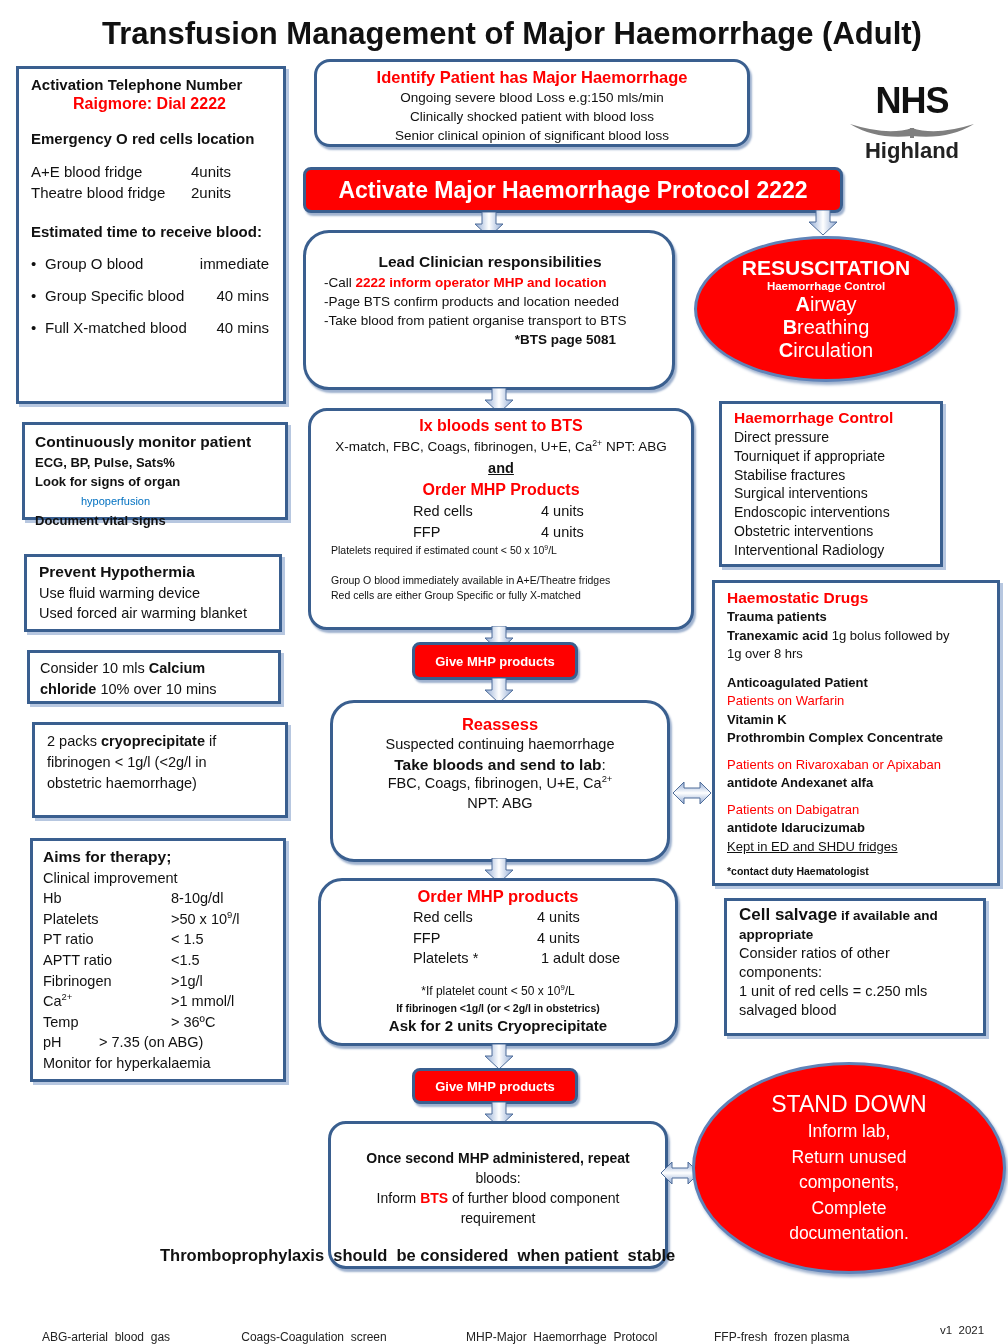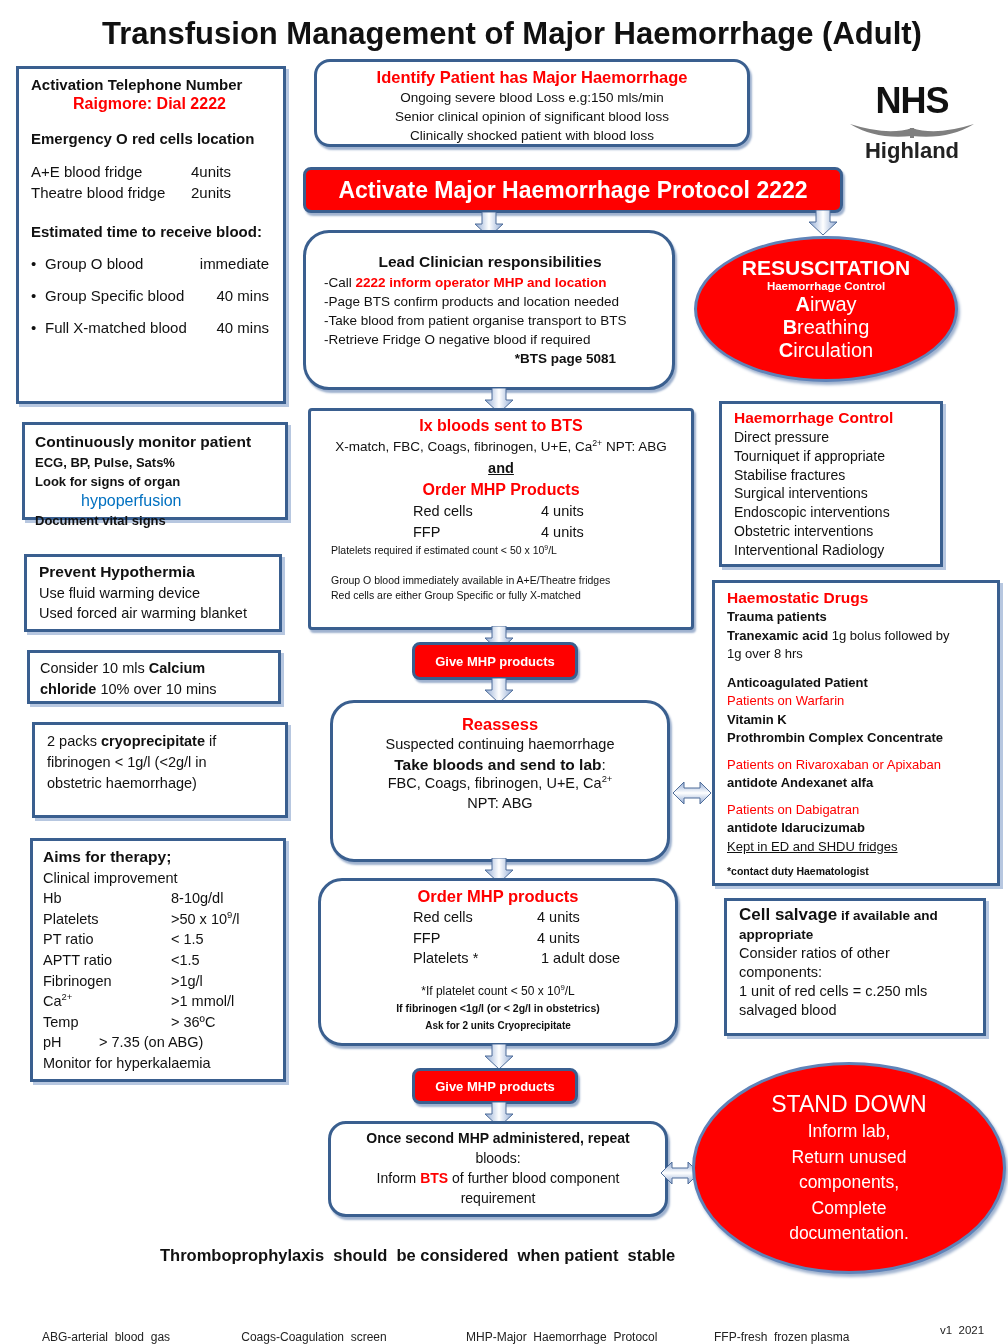--- a/index.html
+++ b/index.html
@@ -92,39 +92,38 @@
   <div class="row" style="margin-top:13px;">
     <span style="width:14px;">•</span>
       <span style="width:150px;">Full X-matched blood</span>
     <span style="width:74px;text-align:right;">40 mins</span>
   </div>
 </div>
 
 <div class="rbox ctr" style="left:314px;top:59px;width:436px;height:88px;padding-top:4px;font-size:13.5px;line-height:19px;border-radius:16px;">
   <div class="b red" style="font-size:16.5px;line-height:22px;">Identify Patient has Major Haemorrhage</div>
   <div>Ongoing severe blood Loss e.g:150 mls/min</div>
+  <div>Clinically shocked patient with blood loss</div>
   <div>Senior clinical opinion of significant blood loss</div>
-  <div>Clinically shocked patient with blood loss</div>
 </div>
 
 <div class="redbtn" style="left:303px;top:167px;width:540px;height:46px;font-size:23px;">Activate Major Haemorrhage Protocol 2222</div>
 
 <svg class="arrow-down" style="left:474px;top:212px;" viewBox="0 0 30 26">
     <path d="M8 0 H22 V12 H29 L15 25 L1 12 H8 Z" fill="url(#arrowGrad)" stroke="#4f6d99" stroke-width="1"></path>
   </svg>
 <svg class="arrow-down" style="left:808px;top:210px;" viewBox="0 0 30 26">
     <path d="M8 0 H22 V12 H29 L15 25 L1 12 H8 Z" fill="url(#arrowGrad)" stroke="#4f6d99" stroke-width="1"></path>
   </svg>
 
 <div class="rbox" style="left:303px;top:230px;width:372px;height:160px;padding:18px 16px 0 18px;font-size:13.5px;line-height:19px;border-radius:26px;">
   <div class="b ctr" style="font-size:15.5px;line-height:22px;">Lead Clinician responsibilities</div>
   <div><span>-Call </span><span class="b red">2222 inform operator MHP and location</span></div>
   <div>-Page BTS confirm products and location needed</div>
   <div>-Take blood from patient organise transport to BTS</div>
-  <div>-Retrieve Fridge O negative blood if required</div>
   <div class="b" style="text-align:right;padding-right:40px;">*BTS page 5081</div>
 </div>
 
 <div class="ellipse" style="left:694px;top:236px;width:264px;height:146px;">
   <div class="b" style="font-size:21px;line-height:24px;">RESUSCITATION</div>
   <div class="b" style="font-size:11.5px;line-height:13px;">Haemorrhage Control</div>
   <div style="font-size:20px;line-height:23px;"><b>A</b><span>irway</span></div>
   <div style="font-size:20px;line-height:23px;"><b>B</b><span>reathing</span></div>
   <div style="font-size:20px;line-height:23px;"><b>C</b><span>irculation</span></div>
 </div>
@@ -140,25 +139,25 @@
   <div>Stabilise fractures</div>
   <div>Surgical interventions</div>
   <div>Endoscopic interventions</div>
   <div>Obstetric interventions</div>
   <div>Interventional Radiology</div>
 </div>
 
 <div class="box" style="left:22px;top:422px;width:266px;height:98px;padding:6px 10px;font-size:13px;line-height:19px;">
   <div class="b" style="font-size:15.5px;line-height:22px;">Continuously monitor patient</div>
   <div class="b">ECG, BP, Pulse, Sats%</div>
-  <div><b>Look for signs of organ </b><span class="blue" style="font-size:16px;padding-left:46px;">hypoperfusion</span></div>
+  <div><b>Look for signs of organ </b><span class="blue" style="font-size:11px;padding-left:46px;">hypoperfusion</span></div>
   <div class="b">Document vital signs</div>
 </div>
 
-<div class="rbox" style="left:308px;top:408px;width:386px;height:222px;padding:4px 0 0 0;font-size:13.5px;line-height:20px;border-radius:4px;">
+<div class="rbox" style="left:308px;top:408px;width:386px;height:222px;padding:4px 0 0 0;font-size:13.5px;line-height:20px;border-radius:19px;">
   <div class="b red ctr" style="font-size:16px;line-height:22px;">Ix bloods sent to BTS</div>
   <div class="ctr"><span>X-match, FBC, Coags, fibrinogen, U+E, Ca</span><sup>2+</sup><span> NPT: ABG</span></div>
   <div class="ctr b" style="text-decoration:underline;font-size:14.5px;line-height:22px;">and</div>
   <div class="b red ctr" style="font-size:16px;line-height:22px;">Order MHP Products</div>
   <div class="row" style="padding-left:102px;font-size:14.5px;line-height:21px;">
     <span style="width:128px;">Red cells</span>
       <span>4 units</span>
   </div>
   <div class="row" style="padding-left:102px;font-size:14.5px;line-height:21px;">
     <span style="width:128px;">FFP</span>
@@ -274,41 +273,41 @@
   <div class="row" style="padding-left:92px;">
       <span style="width:124px;">FFP</span>
       <span>4 units</span>
     </div>
   <div class="row" style="padding-left:92px;">
       <span style="width:124px;">Platelets *</span>
       <span style="padding-left:4px;">1 adult dose</span>
     </div>
   <div class="ctr" style="font-size:12px;line-height:17px;margin-top:14px;"><span>*If platelet count &lt; 50 x 10</span><sup>9</sup><span>/L</span></div>
   <div class="ctr b" style="font-size:10.5px;line-height:17px;">If fibrinogen &lt;1g/l (or &lt; 2g/l in obstetrics)</div>
-  <div class="ctr b" style="font-size:10px;line-height:17px;">Ask for 2 units Cryoprecipitate</div>
+  <div class="ctr b" style="font-size:15px;line-height:17px;">Ask for 2 units Cryoprecipitate</div>
 </div>
 
 <div class="box" style="left:724px;top:898px;width:262px;height:138px;padding:4px 12px;font-size:14.5px;line-height:19px;">
   <div><b style="font-size:17px;">Cell salvage</b><b style="font-size:13.5px;"> if available and</b></div>
   <div class="b" style="font-size:13.5px;">appropriate</div>
   <div>Consider ratios of other</div>
   <div>components:</div>
   <div>1 unit of red cells = c.250 mls</div>
   <div>salvaged blood</div>
 </div>
 
 <svg class="arrow-down" style="left:484px;top:1044px;" viewBox="0 0 30 26">
     <path d="M8 0 H22 V12 H29 L15 25 L1 12 H8 Z" fill="url(#arrowGrad)" stroke="#4f6d99" stroke-width="1"></path>
   </svg>
 <div class="redbtn" style="left:412px;top:1068px;width:166px;height:36px;font-size:13px;">Give MHP products</div>
 <svg class="arrow-down" style="left:484px;top:1102px;" viewBox="0 0 30 26">
     <path d="M8 0 H22 V12 H29 L15 25 L1 12 H8 Z" fill="url(#arrowGrad)" stroke="#4f6d99" stroke-width="1"></path>
   </svg>
 
-<div class="rbox ctr" style="left:328px;top:1121px;width:340px;height:96px;padding-top:4px;font-size:14px;line-height:20px;border-radius:18px;">
+<div class="rbox ctr" style="left:328px;top:1121px;width:340px;height:148px;padding-top:24px;font-size:14px;line-height:20px;border-radius:18px;">
   <div class="b">Once second MHP administered, repeat</div>
   <div>bloods:</div>
   <div><span>Inform </span><b class="red">BTS</b><span> of further blood component</span></div>
   <div>requirement</div>
 </div>
 
 <svg class="abs" style="left:660px;top:1160px;" width="40" height="26" viewBox="0 0 40 26">
   <path d="M1 13 L12 2 V8 H28 V2 L39 13 L28 24 V18 H12 V24 Z" fill="url(#arrowGradV)" stroke="#4f6d99" stroke-width="1"></path>
 </svg>
 

